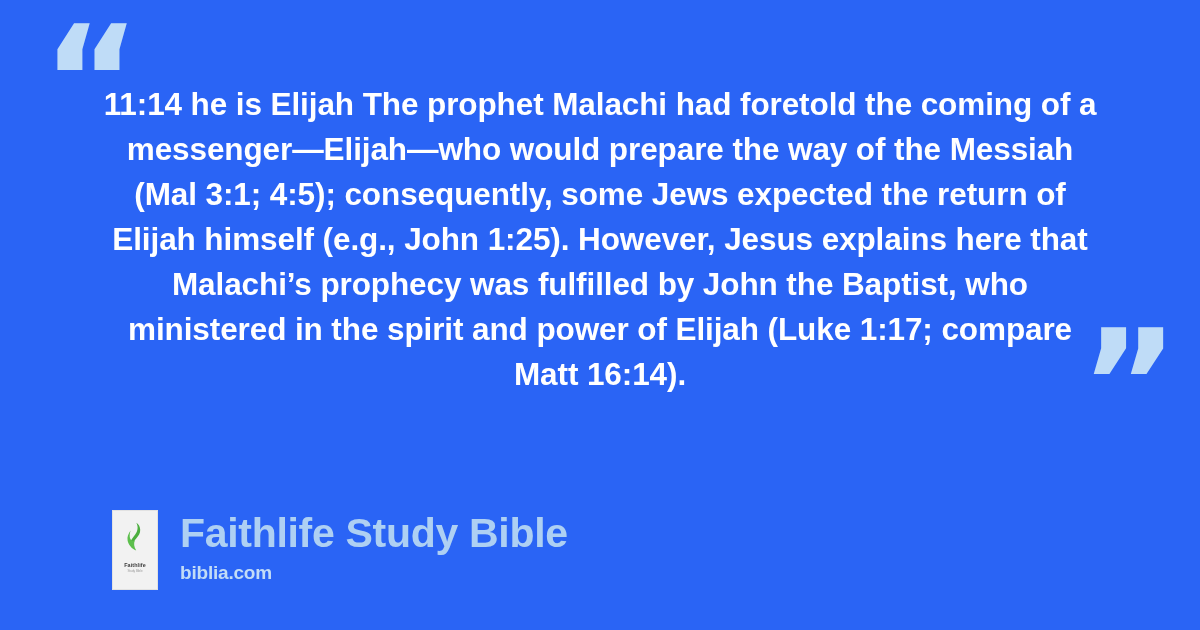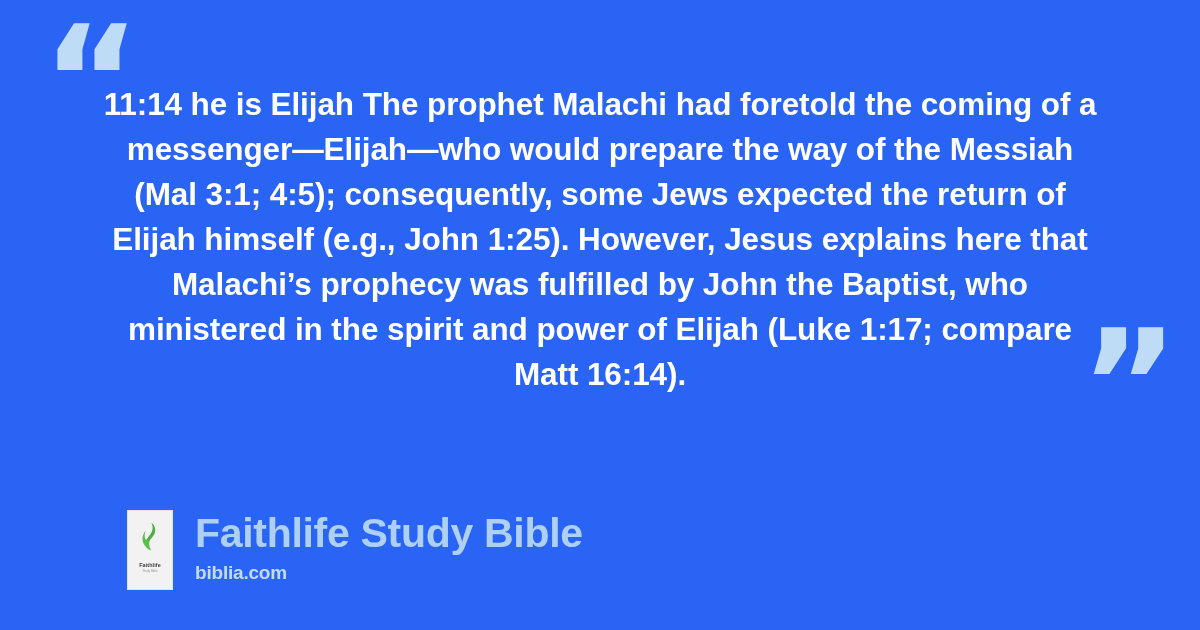--- a/index.html
+++ b/index.html
@@ -53,21 +53,21 @@
     font-size: 31.5px;
     font-weight: 700;
     line-height: 45px;
     letter-spacing: -0.1px;
     white-space: pre-line;
   }
 
   
   #footer {
     position: absolute;
-    left: 127px;
+    left: 112px;
     top: 510px;
     display: flex;
     flex-direction: row;
     align-items: flex-start;
   }
 
   #book-cover {
     position: relative;
     width: 46px;
     height: 80px;

